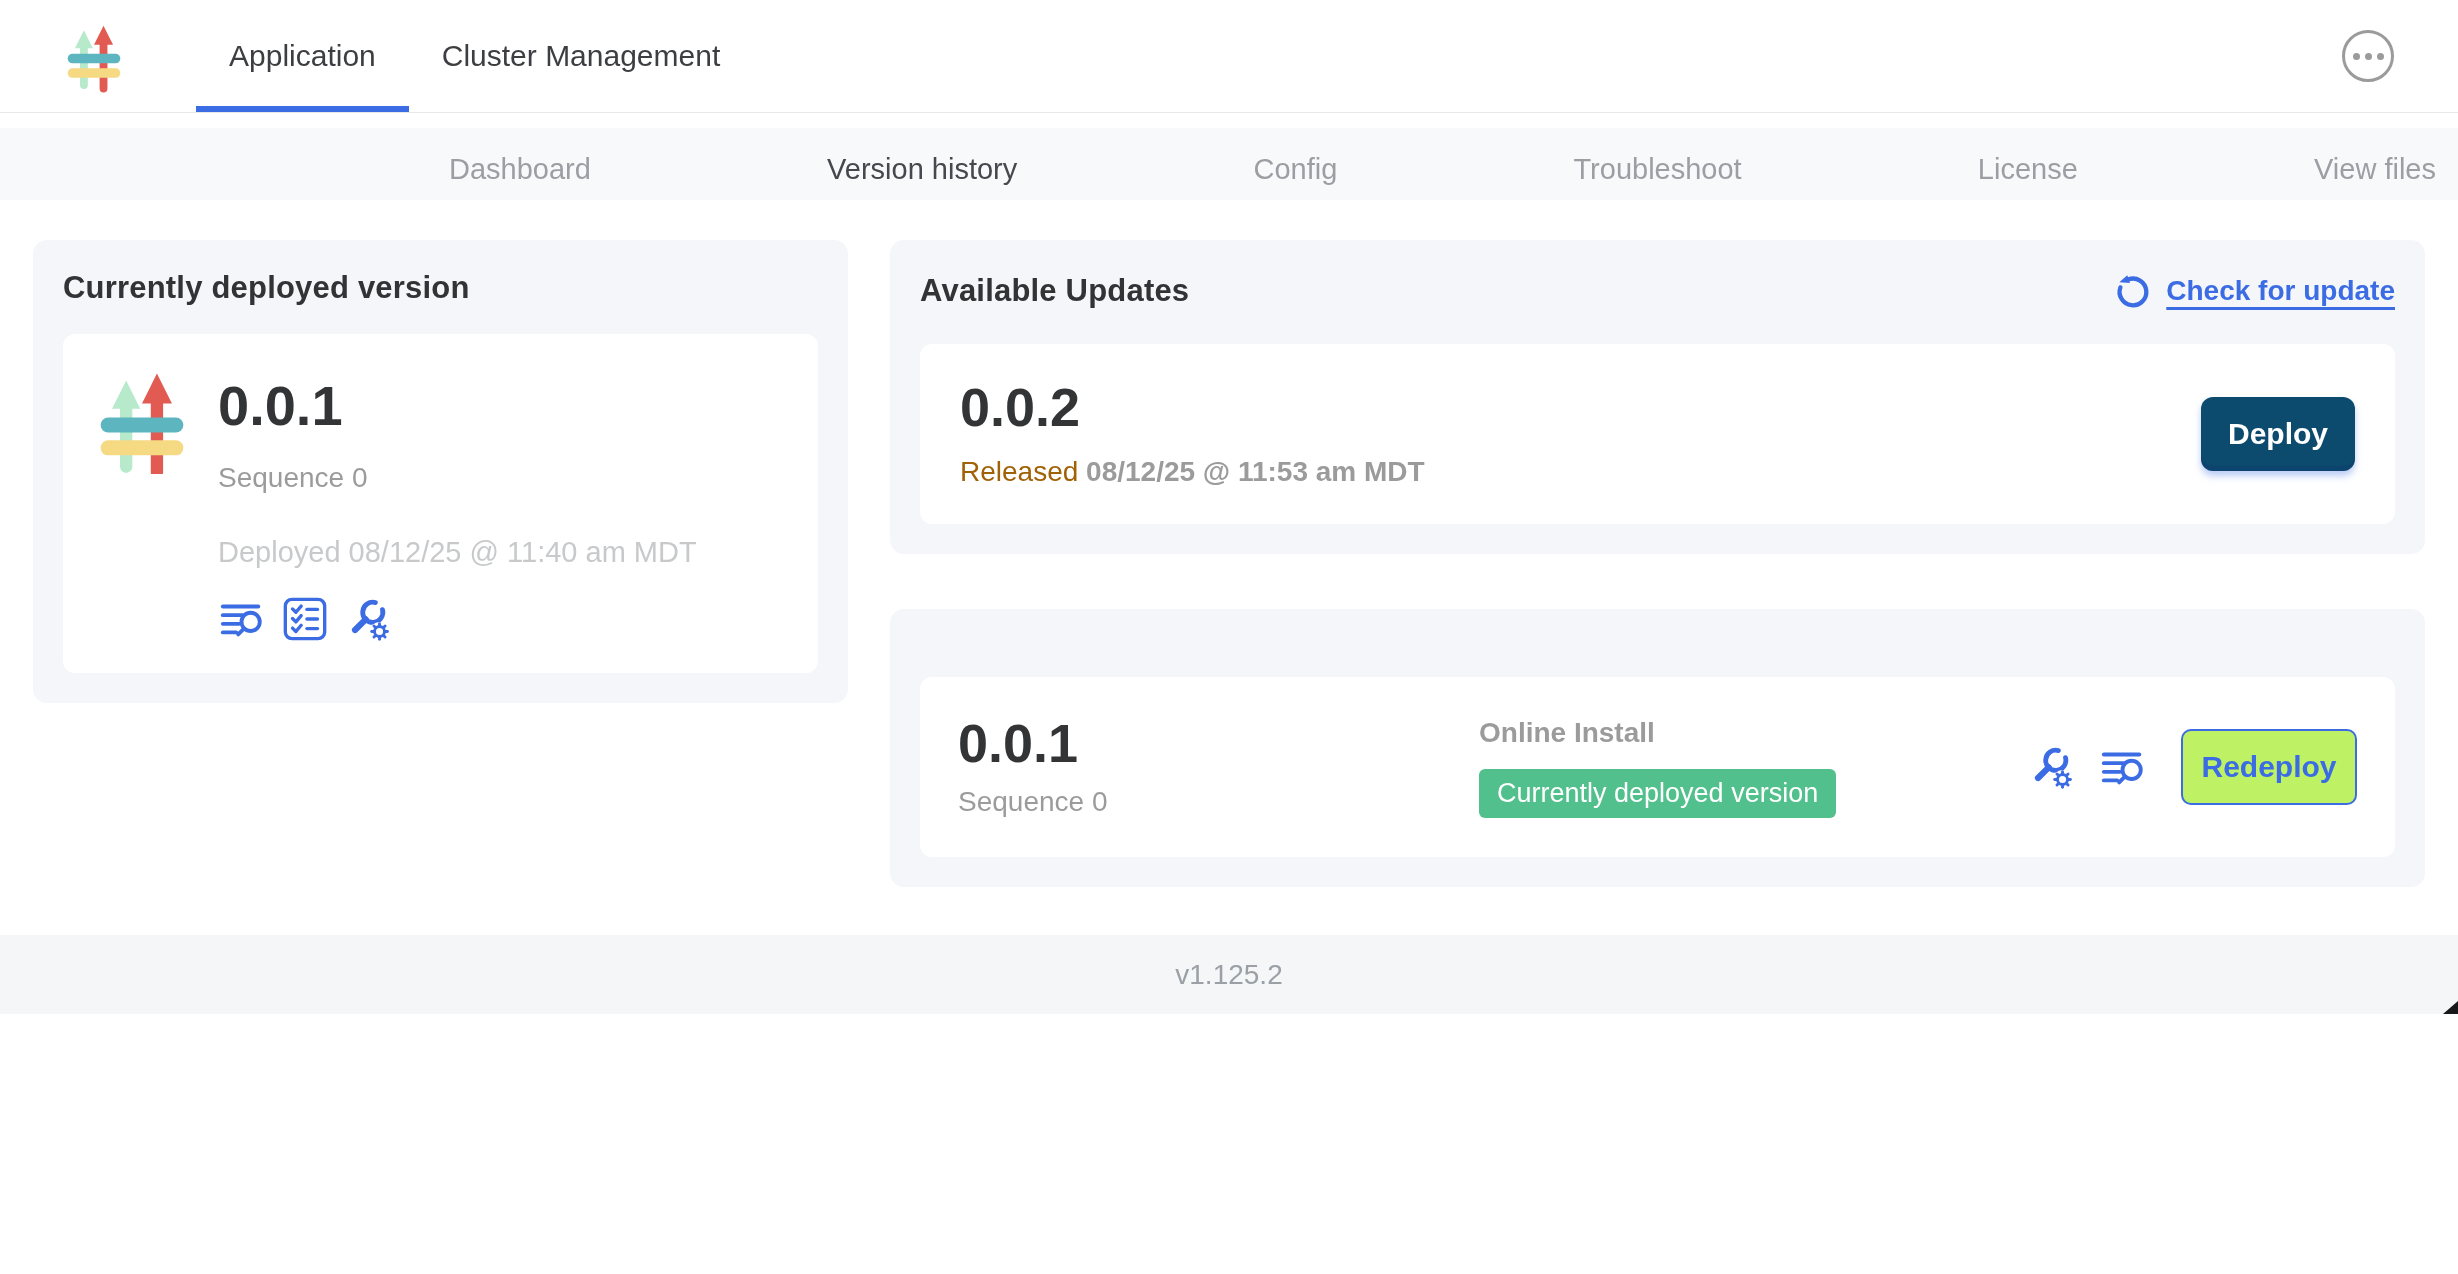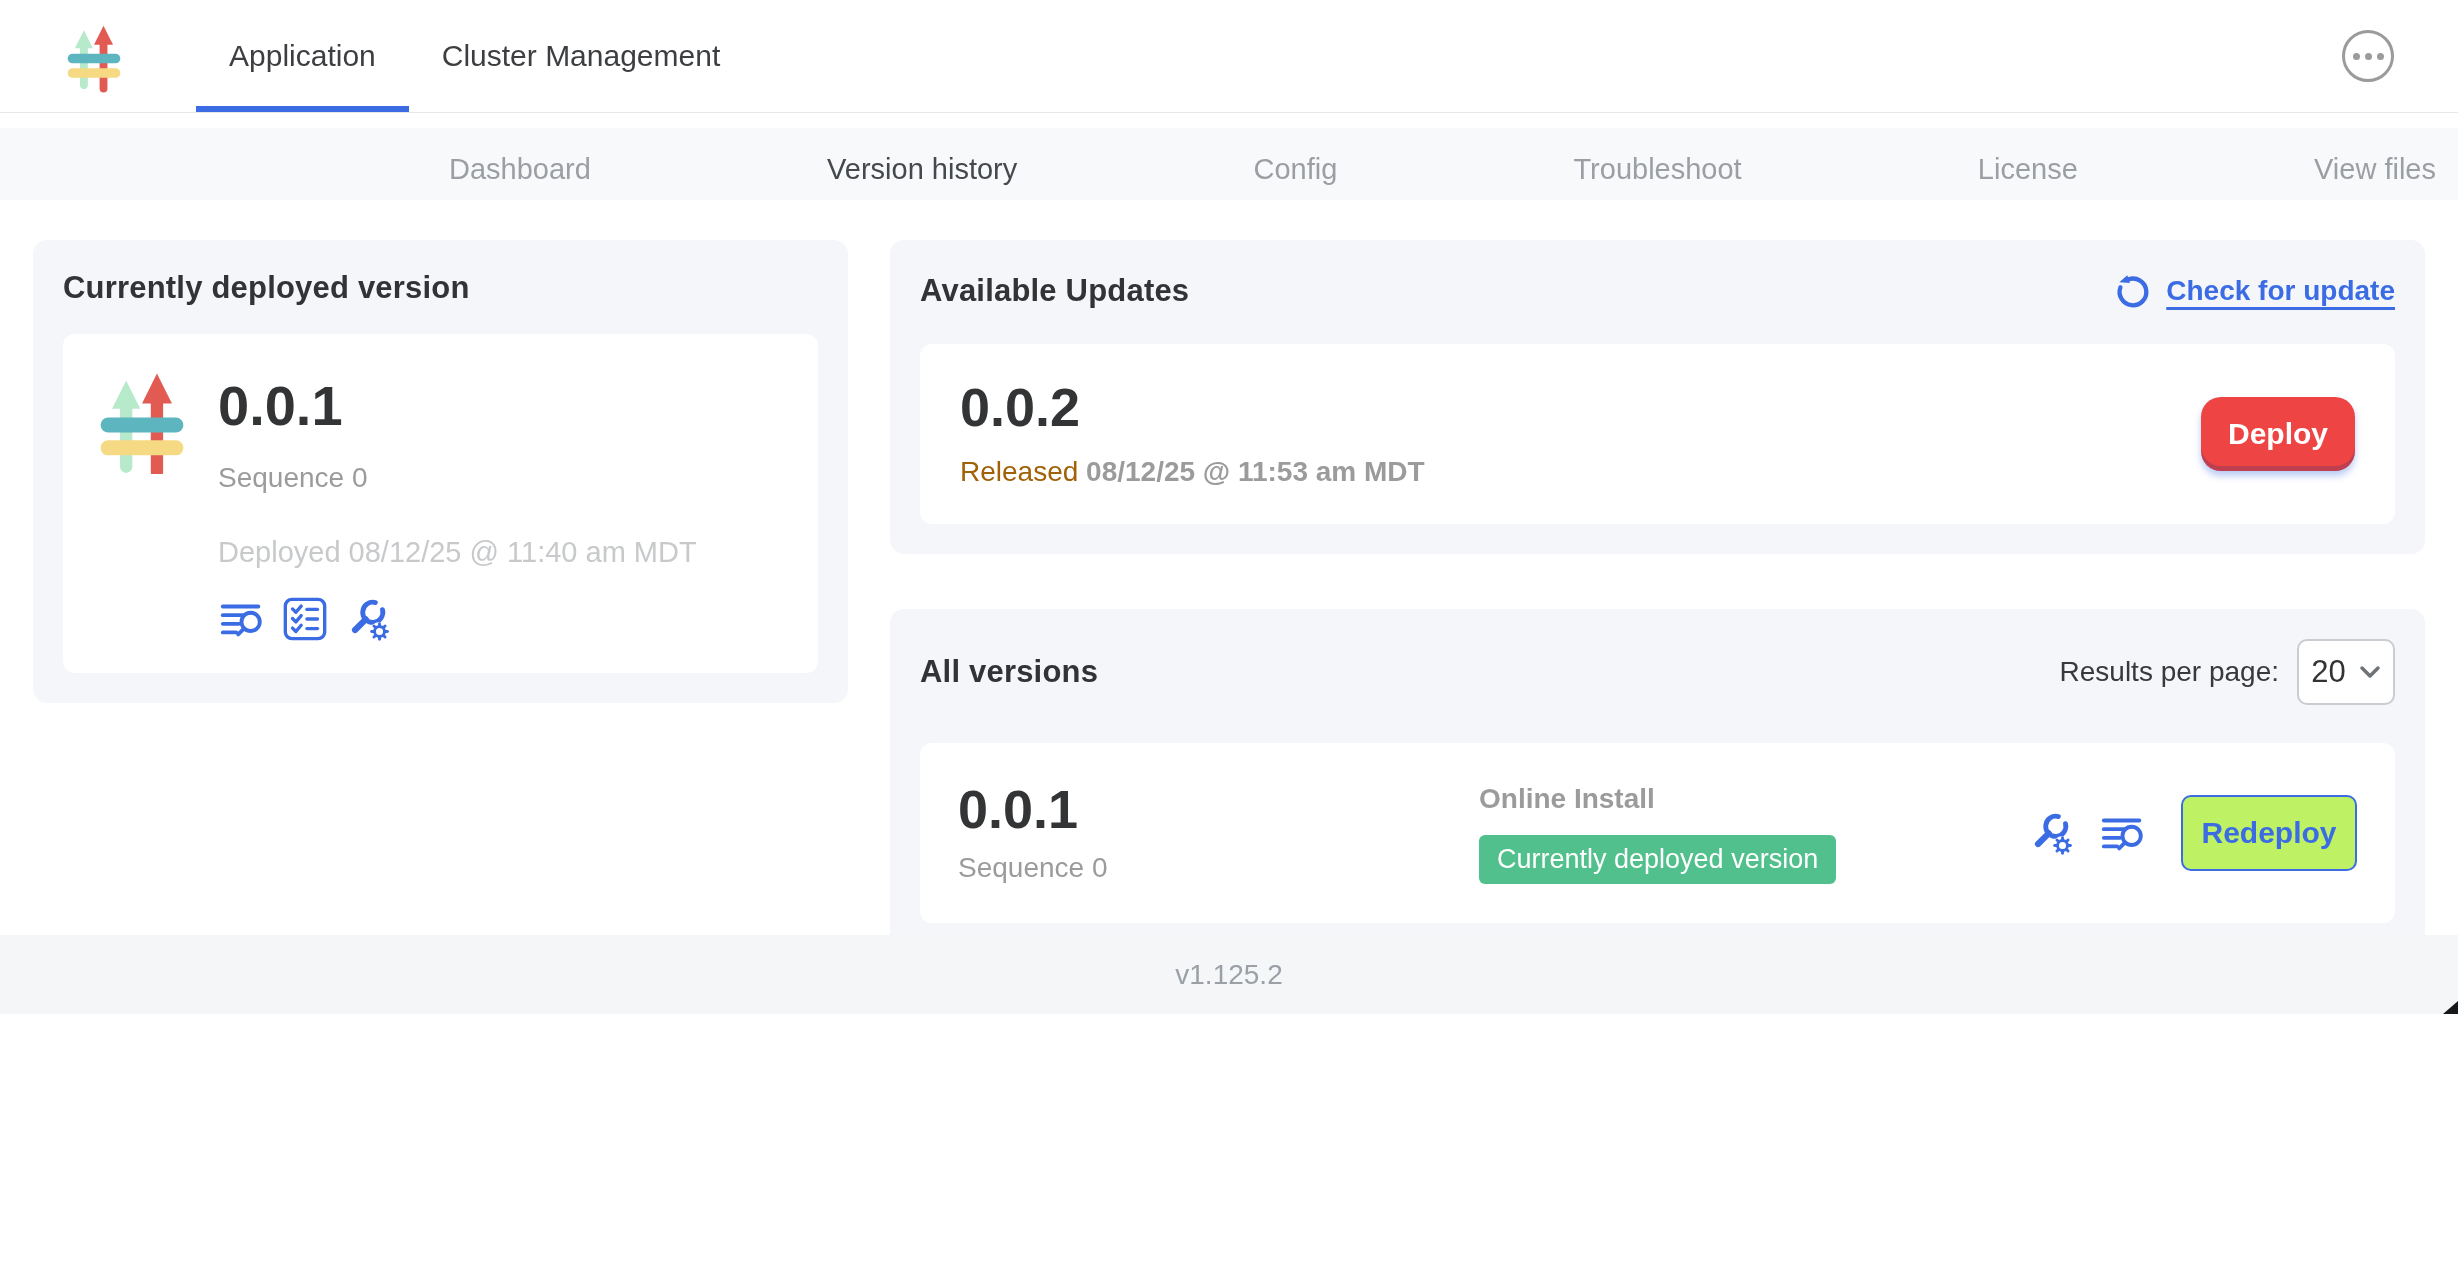--- a/index.html
+++ b/index.html
@@ -52,21 +52,21 @@
   
   .card-head { display:flex; justify-content:space-between; align-items:center; }
   .check-link { display:flex; align-items:center; gap:12px; color:#3b6ce4; font-size:28px;
     font-weight:bold; text-decoration:none; cursor:pointer; }
   .check-link .lbl { text-decoration:underline; text-underline-offset:7px; text-decoration-thickness:2.5px; }
   .update-row { margin-top:32px; padding:36px 40px; display:flex; justify-content:space-between; align-items:center; }
   .u-ver { font-size:54px; font-weight:bold; color:#333436; line-height:1; }
   .released { margin-top:22px; font-size:28px; }
   .released .rel-label { color:#a16207; }
   .released .rel-date { color:#9b9b9b; font-weight:bold; }
-  .deploy-btn { width:154px; height:74px; background:#ef4444; border:none; border-radius:20px;
+  .deploy-btn { width:154px; height:74px; background:#0c4a6e; border:none; border-radius:12px;
     color:#fff; font-size:30px; font-weight:bold; cursor:pointer;
     box-shadow:0 5px 7px rgba(61,109,224,.35), inset 0 -5px 0 rgba(20,45,120,.22); }
 
   
   .rpp { display:flex; align-items:center; gap:18px; font-size:28px; color:#37393b; }
   .rpp-select { width:98px; height:66px; background:#fff; border:2px solid #c9ccd0; border-radius:10px;
     display:flex; align-items:center; justify-content:center; gap:13px; font-size:31px; color:#333;
     cursor:pointer; }
   .version-row { margin-top:38px; padding:0 38px; height:180px; display:flex; align-items:center; }
   .v-left { width:505px; flex:none; }
@@ -219,32 +219,20 @@
               <span class="rel-label">Released</span>
               <span> </span>
               <span class="rel-date">08/12/25 @ 11:53 am MDT</span>
             </div>
           </div>
           <button class="deploy-btn">Deploy</button>
         </div>
       </div>
 
       <div class="gcard">
-        <div class="card-head">
-          <h2>All versions</h2>
-          <div class="rpp">
-            <span>Results per page:</span>
-            <div class="rpp-select">
-              <span>20</span>
-              <svg width="22" height="14" viewBox="0 0 22 14">
-                <polyline points="3,3 11,11 19,3" stroke="#6f7377" stroke-width="3.5" fill="none" stroke-linecap="round" stroke-linejoin="round"></polyline>
-              </svg>
-            </div>
-          </div>
-        </div>
 
         <div class="wcard version-row">
           <div class="v-left">
             <div class="ver-num">0.0.1</div>
             <div class="seq">Sequence 0</div>
           </div>
           <div class="v-mid">
             <div class="install-type">Online Install</div>
             <div class="badge">Currently deployed version</div>
           </div>

